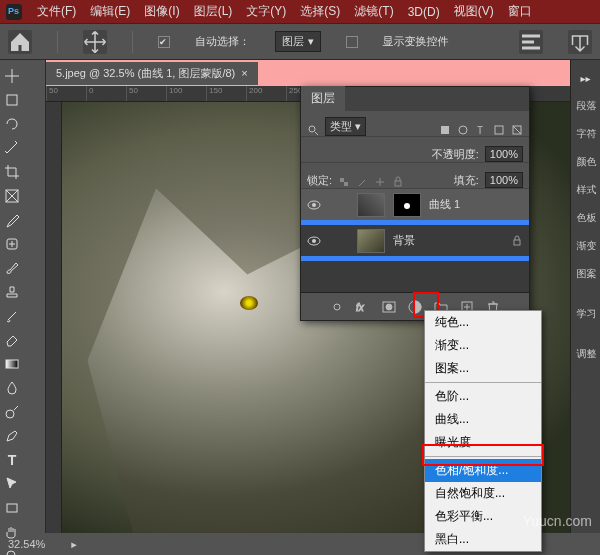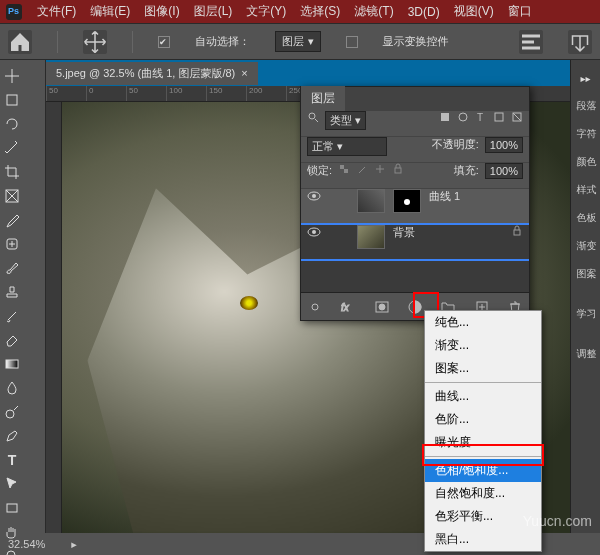--- a/index.html
+++ b/index.html
@@ -12,46 +12,46 @@
 .opt-btn { width: 24px; height: 24px; background: #444; border-radius: 2px; display:flex;align-items:center;justify-content:center; }
 .opt-divider { width: 1px; height: 22px; background: #666; }
 .checkbox { width: 12px; height: 12px; border: 1px solid #888; display:inline-block; }
 .checkbox.checked::after { content: "✔"; color:#ddd; font-size:9px; position:relative; top:-2px; }
 .dropdown { background: #3a3a3a; padding: 2px 6px; border: 1px solid #222; display:flex; align-items:center; gap:4px; }
 .main { display:flex; height: calc(555px - 24px - 36px - 22px); }
 .toolbar-left { width: 46px; background: #535353; border-right:1px solid #2a2a2a; display:flex; flex-wrap:wrap; padding-top:4px; }
 .tool { width: 22px; height: 22px; margin:1px; background:#535353; display:flex; align-items:center; justify-content:center; font-size:12px; cursor:default; }
 .tool svg { width:16px; height:16px; fill:#ddd; stroke:#ddd; }
 .canvas-area { flex:1; background:#282828; display:flex; flex-direction:column; }
-.doc-tab { height:26px; background:#0369a1; display:flex; align-items:center; }
+.doc-tab { height:26px; background:#fca5a5; display:flex; align-items:center; }
 .doc-tab-item { background:#535353; padding:4px 10px; display:flex; align-items:center; gap:6px; font-size:11px; }
 .ruler-h { height:16px; background:#3a3a3a; border-bottom:1px solid #222; font-size:8px; color:#888; display:flex; overflow:hidden; }
 .ruler-h span { width:40px; border-left:1px solid #555; padding-left:2px; }
 .canvas-wrap { flex:1; display:flex; }
 .ruler-v { width:16px; background:#3a3a3a; border-right:1px solid #222; }
 .canvas { flex:1; background:#282828; position:relative; overflow:hidden; }
 .canvas-img { position:absolute; top:0; left:0; right:0; bottom:0; background: radial-gradient(ellipse at 35% 45%, #9a9686 0%, #7a7868 20%, #5c5e4a 50%, #2a3020 80%); }
 .cat { position:absolute; top:20%; left:5%; right:5%; bottom:0; background: radial-gradient(ellipse at 30% 30%, #d8d4c8 0%, #8a8a7a 30%, #4a4a3a 60%, #2a2a1a 100%); clip-path: polygon(15% 0%, 35% 25%, 50% 15%, 80% 30%, 90% 60%, 85% 100%, 10% 100%, 0% 50%); filter: blur(1px); }
 .eye { position:absolute; top:45%; left:35%; width:18px; height:14px; background: radial-gradient(circle, #e8e000 20%, #8a6800 60%, #000 100%); border-radius:50%; }
 .right-dock { width:30px; background:#424242; border-left:1px solid #222; display:flex; flex-direction:column; padding-top:4px; }
 .dock-icon { width:26px; height:24px; margin:2px auto; display:flex; align-items:center; justify-content:center; font-size:10px; }
 .dock-label { font-size:10px; color:#ccc; margin-left:2px; }
 .statusbar { height:22px; background:#535353; display:flex; align-items:center; padding:3px 8px; font-size:11px; color:#ccc; gap:26px; }
 .layers-panel { position:absolute; top:86px; left:300px; width:230px; height:235px; background:#535353; border:1px solid #222; box-shadow: 2px 2px 8px rgba(0,0,0,0.6); display:flex; flex-direction:column; }
 .panel-tabs { height:24px; background:#424242; display:flex; align-items:flex-end; }
 .panel-tabs span { padding:4px 10px; background:#535353; font-size:12px; }
-.panel-row { height:26px; display:flex; align-items:flex-start; padding:0 6px; gap:6px; border-bottom:1px solid #444; font-size:11px; }
+.panel-row { height:26px; display:flex; align-items:flex-end; padding:0 6px; gap:6px; border-bottom:1px solid #444; font-size:11px; }
 .panel-row select, .panel-row .dd { background:#3a3a3a; border:1px solid #222; color:#ddd; padding:1px 4px; font-size:11px; }
 .layer-list { flex:1; background:#3a3a3a; overflow:auto; }
-.layer-item { height:36px; display:flex; align-items:flex-start; padding:0 6px; gap:8px; border-bottom:2px solid #3b82f6; }
+.layer-item { height:36px; display:flex; align-items:center; padding:0 6px; gap:8px; border-bottom:5px solid #3b82f6; }
 .layer-item.sel { background:#5a5a5a; }
 .vis-eye { width:14px; height:14px; }
 .layer-thumb { width:28px; height:24px; background:#222; border:1px solid #666; }
 .layer-thumb-img { width:28px; height:24px; background:linear-gradient(135deg,#8a8a6a,#3a3a2a); border:1px solid #666; }
-.panel-footer { height:28px; background:#535353; display:flex; align-items:center; justify-content:space-between; gap:10px; padding:0 6px; border-top:1px solid #222; }
+.panel-footer { height:28px; background:#535353; display:flex; align-items:center; justify-content:center; gap:10px; padding:0 6px; border-top:1px solid #222; }
 .footer-icon { width:16px; height:16px; fill:#bbb; stroke:#bbb; }
 .adj-highlight { position:absolute; border:2px solid #f00; width:26px; height:26px; left:413px; top:292px; z-index:5; pointer-events:none; }
 .context-menu { position:absolute; left:424px; top:310px; width:118px; background:#f0f0f0; border:1px solid #888; box-shadow:2px 2px 6px rgba(0,0,0,0.5); color:#000; font-size:12px; z-index:10; }
 .cm-item { padding:3px 10px; }
 .cm-item.sel { background:#1e7fe0; color:#fff; }
 .cm-sep { height:1px; background:#aaa; margin:2px 0; }
 .cm-highlight { position:absolute; border:2px solid #f00; left:422px; top:444px; width:122px; height:22px; z-index:12; pointer-events:none; }
 .watermark { position:absolute; right:8px; bottom:26px; font-size:14px; color:rgba(255,255,255,0.6); z-index:20; }
 </style>
 </head>
@@ -315,21 +315,20 @@
       </svg>
     <svg width="12" height="12">
         <rect fill="none" stroke="#bbb" x="2" y="2" width="8" height="8"></rect>
       </svg>
     <svg width="12" height="12">
         <rect fill="none" stroke="#bbb" x="2" y="2" width="8" height="8"></rect>
         <path stroke="#bbb" d="M2 2l8 8"></path>
       </svg>
   </div>
   <div class="panel-row">
-    <span class="dd" style="width:80px"><span>正常</span> ▾</span>
     <div style="flex:1"></div>
     <span>不透明度:</span>
     <span class="dd">100%</span>
   </div>
   <div class="panel-row">
     <span>锁定:</span>
     <svg width="12" height="12">
         <rect fill="#888" x="2" y="2" width="4" height="4"></rect>
         <rect fill="#888" x="6" y="6" width="4" height="4"></rect>
       </svg>
@@ -403,22 +402,22 @@
   </div>
 </div>
 
 <div class="adj-highlight"></div>
 
 <div class="context-menu">
   <div class="cm-item">纯色...</div>
   <div class="cm-item">渐变...</div>
   <div class="cm-item">图案...</div>
   <div class="cm-sep"></div>
+  <div class="cm-item">色阶...</div>
   <div class="cm-item">曲线...</div>
-  <div class="cm-item">色阶...</div>
   <div class="cm-item">曝光度...</div>
   <div class="cm-sep"></div>
   <div class="cm-item sel">色相/饱和度...</div>
   <div class="cm-item">自然饱和度...</div>
   <div class="cm-item">色彩平衡...</div>
   <div class="cm-item">黑白...</div>
 
 </div>
 
 <div class="cm-highlight"></div>

